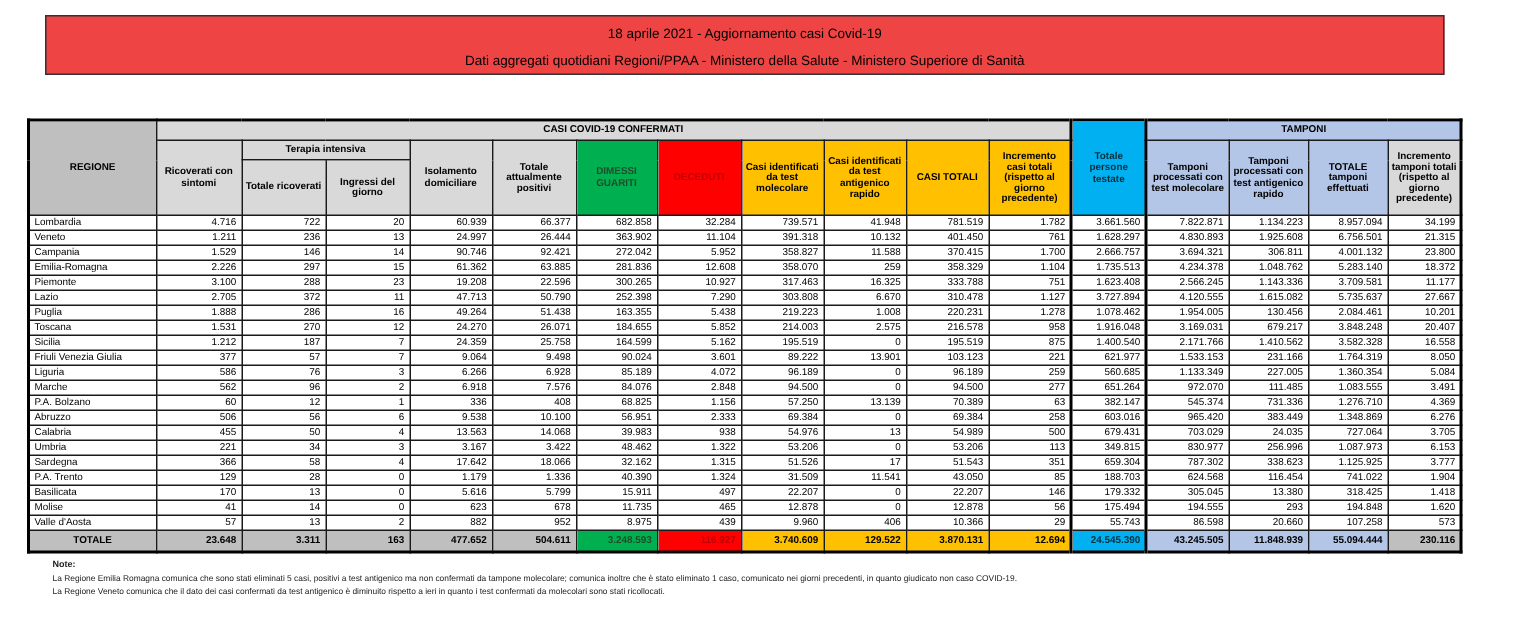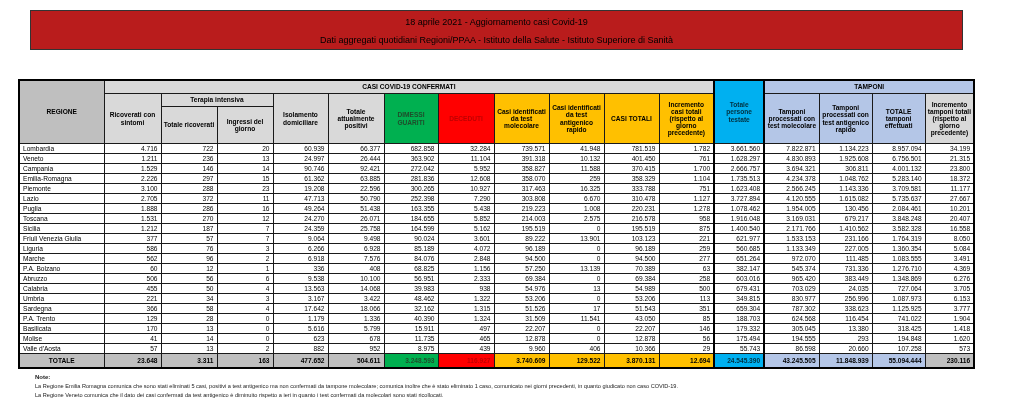--- a/index.html
+++ b/index.html
@@ -2,21 +2,21 @@
 <html><head>
 <meta charset="utf-8">
 <style>
   html,body{margin:0;padding:0;}
   body{
     width:1024px;height:415px;position:relative;background:#fff;
     font-family:"Liberation Sans", sans-serif;color:#000;overflow:hidden;
   }
   .title-box{
     position:absolute;left:30px;top:10px;width:931px;height:38px;
-    border:1px solid #333;text-align:center;background:#b91c1c;
+    border:1px solid #333;text-align:center;background:#ef4444;
   }
   .title-line1{font-size:9px;margin-top:6px;}
   .title-line2{font-size:9px;margin-top:8px;}
   table{
     position:absolute;left:18px;top:79px;width:955px;
     border-collapse:collapse;table-layout:fixed;
   }
   th,td{
     border:1px solid #1a1a1a;
     font-size:6.6px;line-height:1.08;
@@ -43,21 +43,21 @@
   tr.total td{font-weight:bold;height:13px;border-top:1.5px solid #000;}
   .notes{position:absolute;left:35px;top:374px;width:960px;}
   .notes-label{font-size:6px;font-weight:bold;color:#222;}
   .note-line{font-size:5.6px;color:#222;margin-top:3px;white-space:nowrap;}
 </style>
 </head>
 <body>
 
 <div class="title-box">
   <div class="title-line1">18 aprile 2021 - Aggiornamento casi Covid-19</div>
-  <div class="title-line2">Dati aggregati quotidiani Regioni/PPAA - Istituto della Salute - Istituto Superiore di Sanità</div>
+  <div class="title-line2">Dati aggregati quotidiani Regioni/PPAA - Ministero della Salute - Ministero Superiore di Sanità</div>
 </div>
 
 <table>
   <colgroup>
     <col style="width:85px">
       <col style="width:57px">
       <col style="width:56px">
       <col style="width:56px">
     <col style="width:55px">
       <col style="width:56px">

